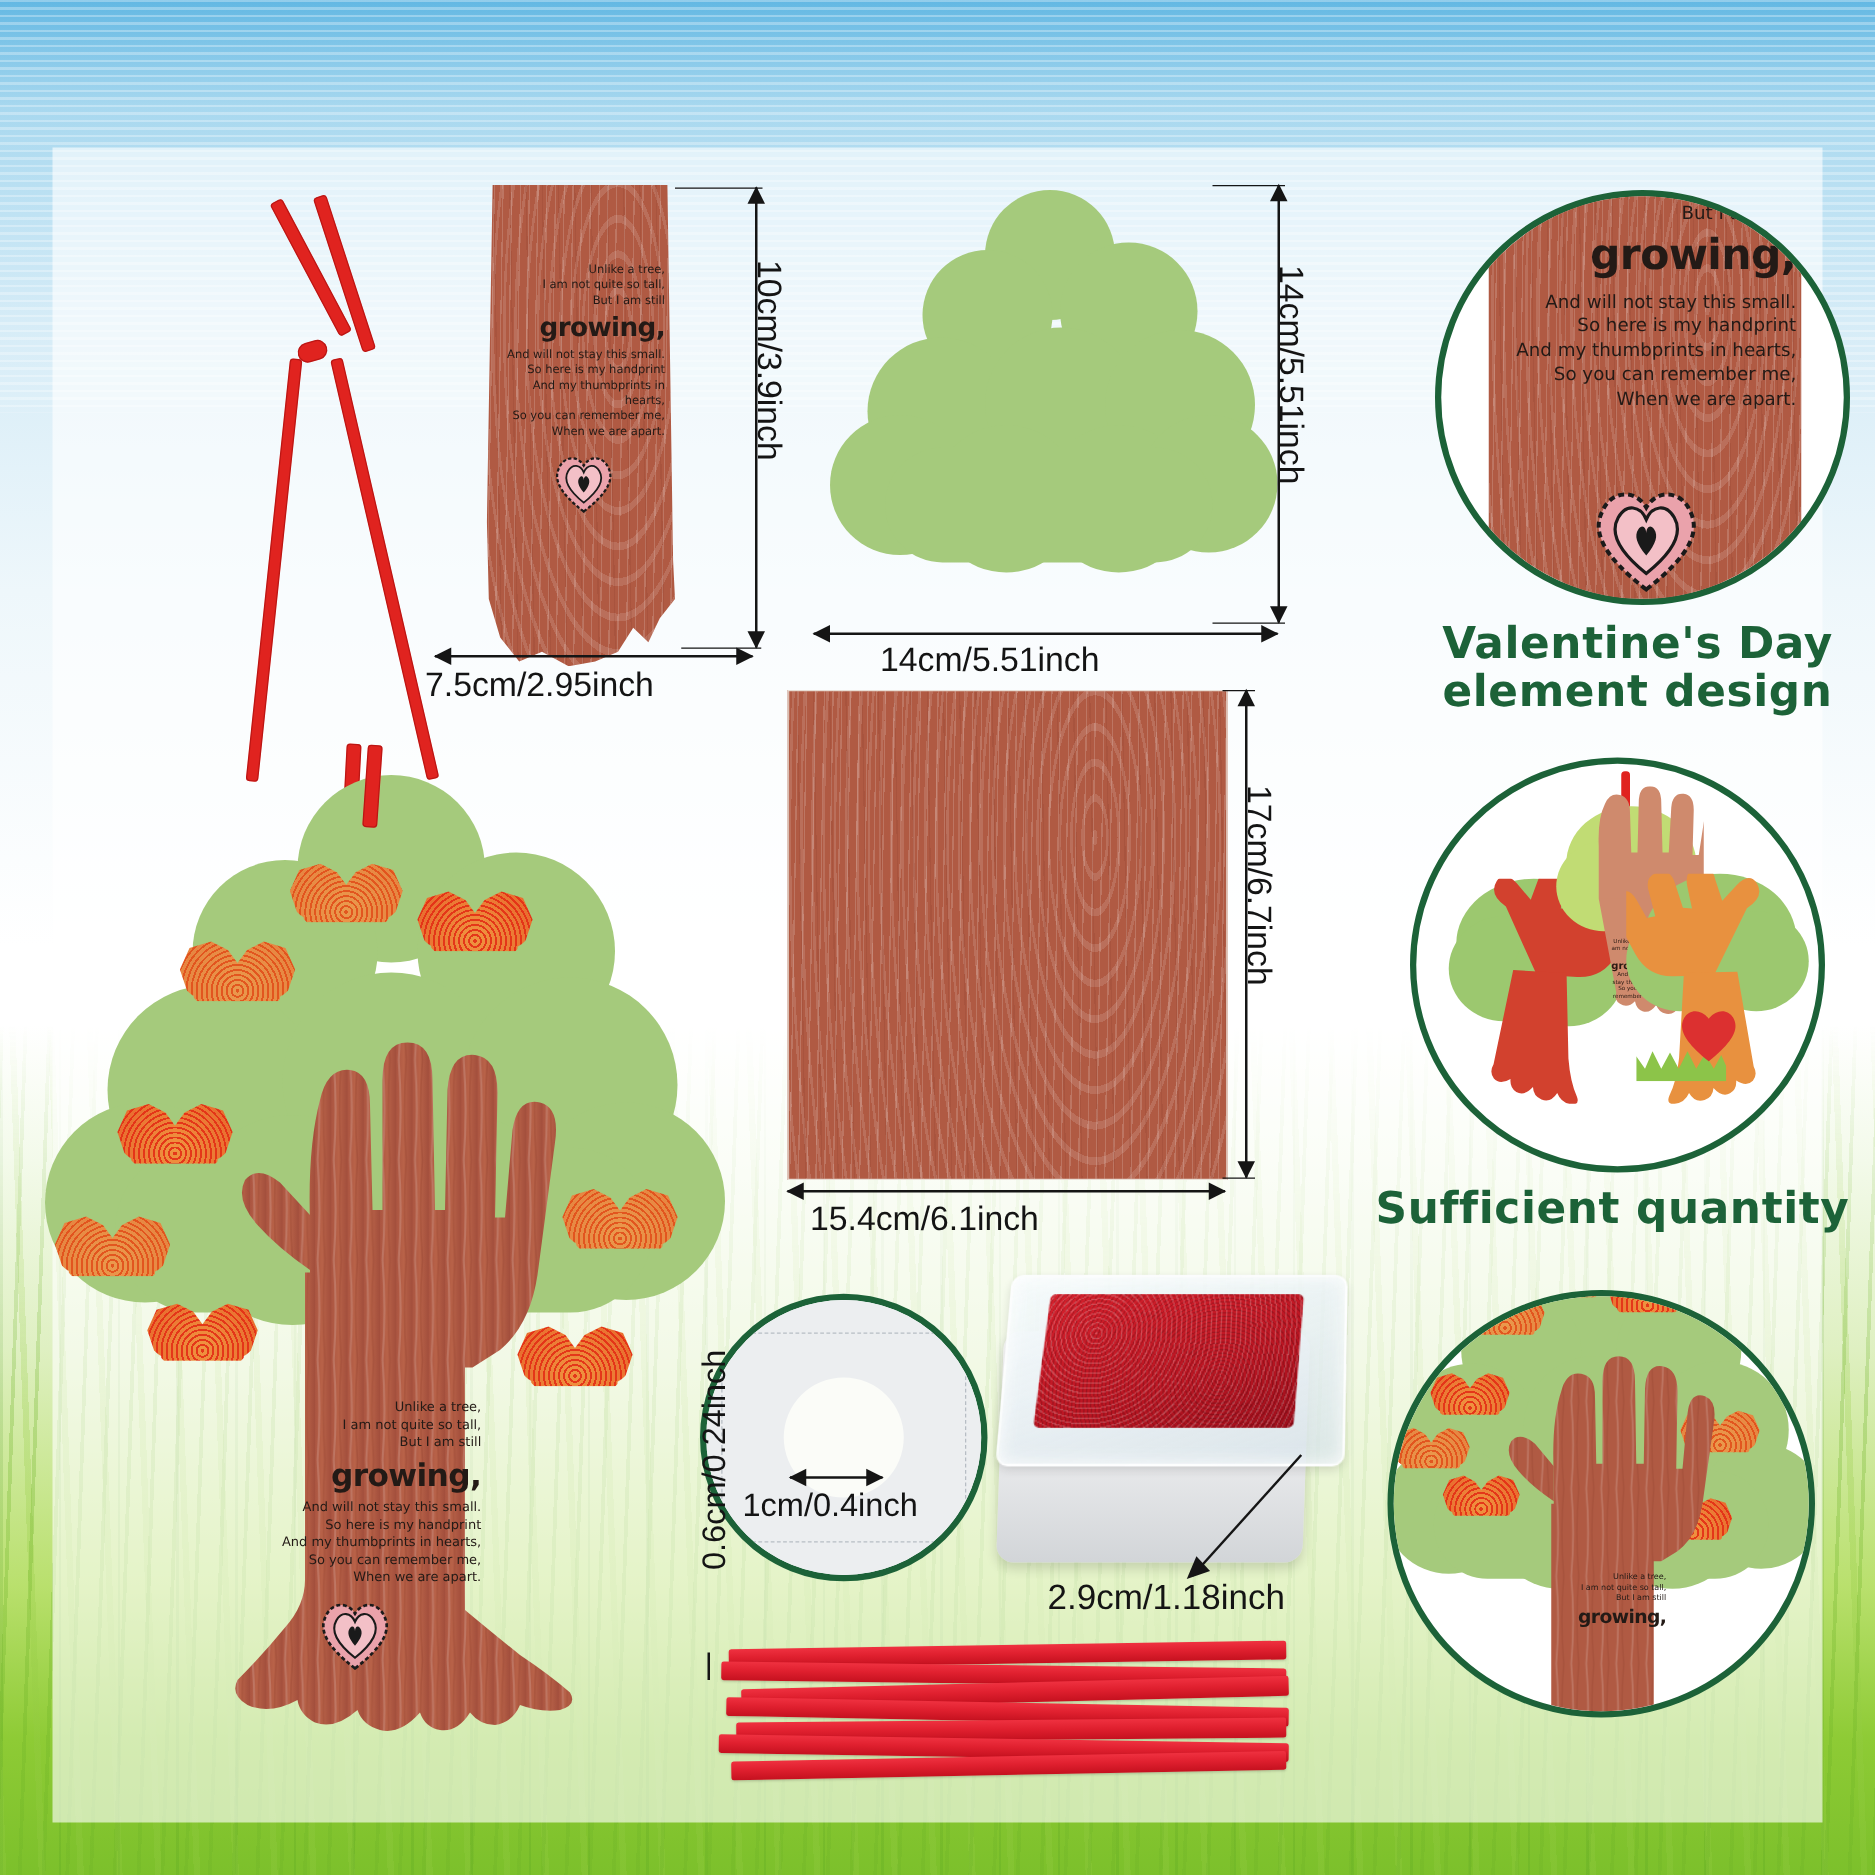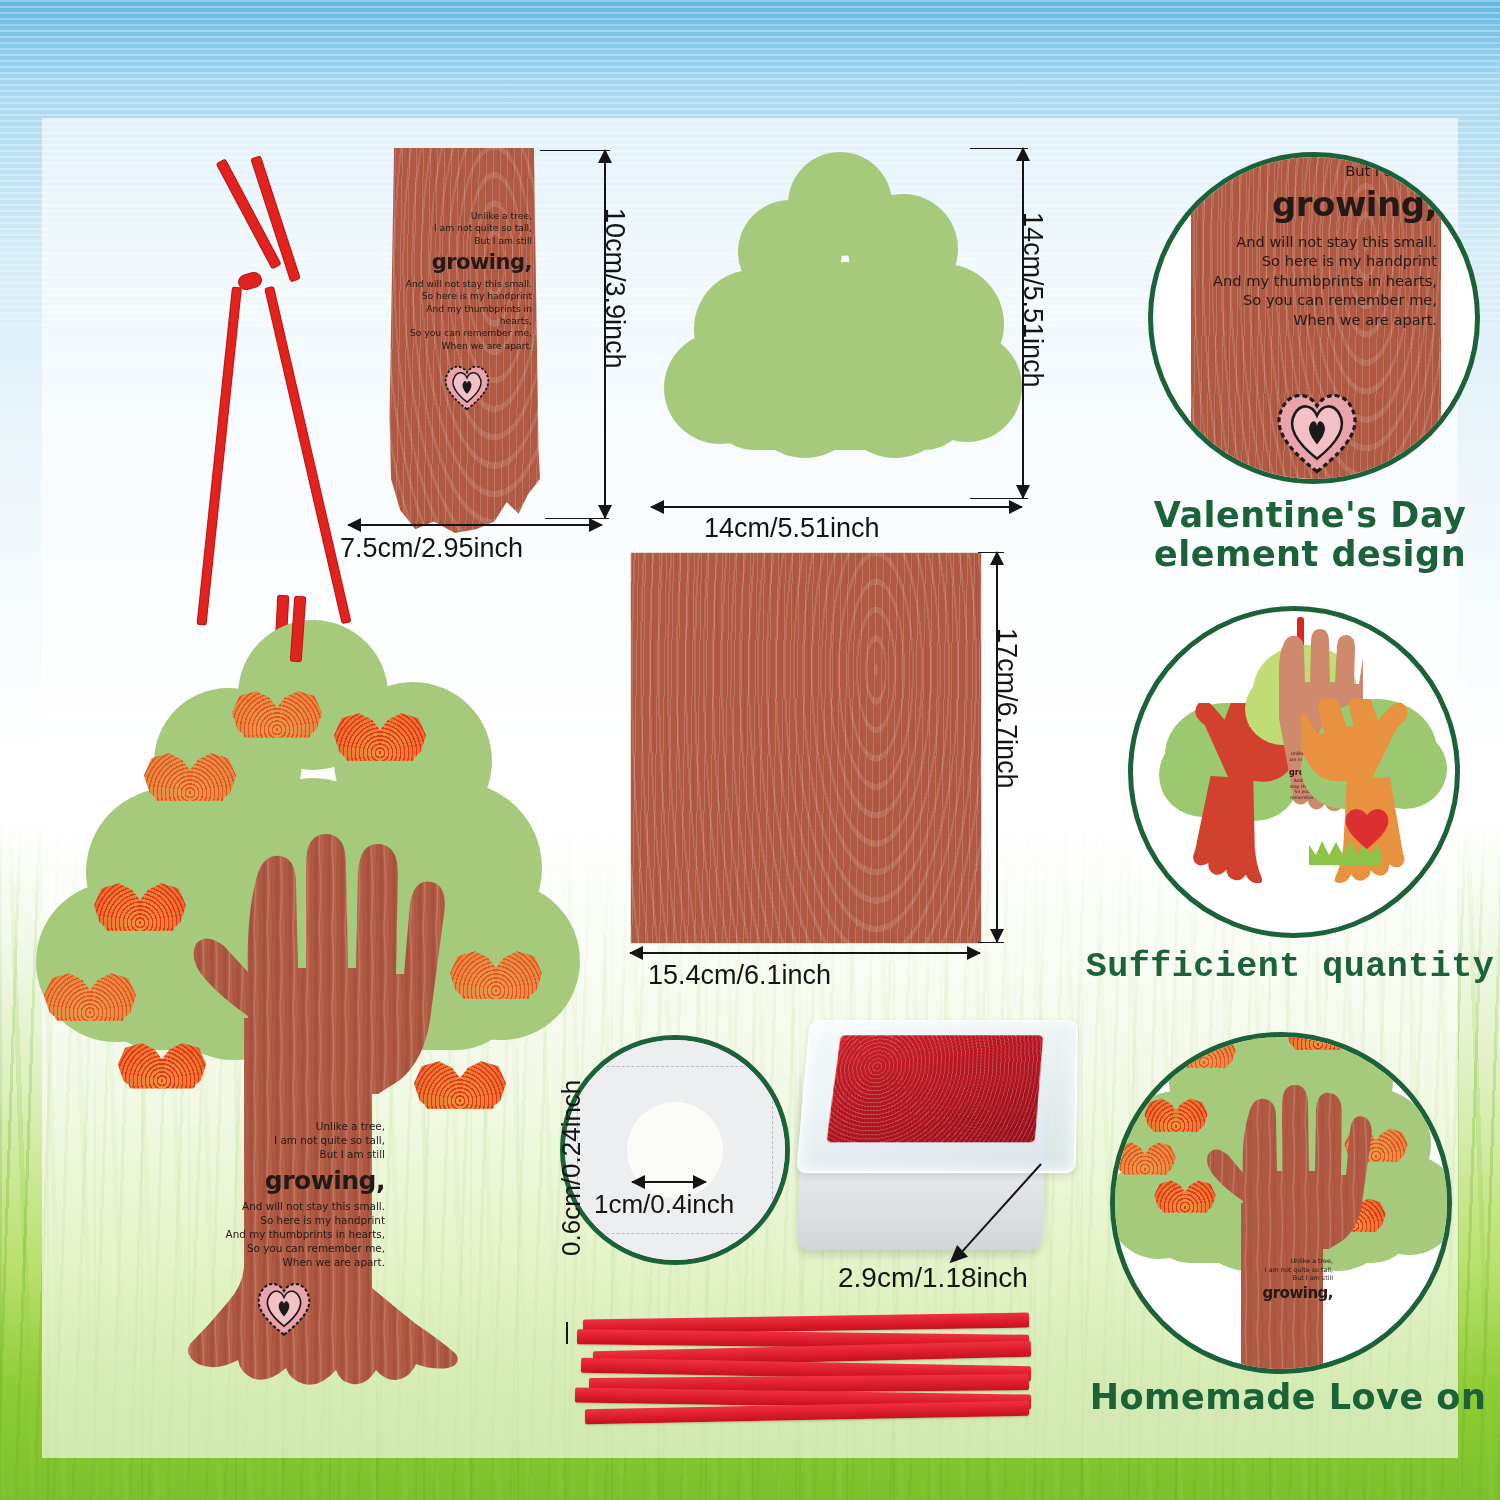--- a/index.html
+++ b/index.html
@@ -478,21 +478,21 @@
             <path d="M0 26 L0 6 L7 16 L13 2 L20 16 L27 3 L34 16 L41 2 L48 16 L55 4 L62 16 L68 5 L72 14 L72 26 Z" fill="#8cc449"></path>
           </svg>
       </div>
       <div style="position:absolute;left:40px;top:104px;width:52px;height:48px;">
         <svg viewBox="0 0 52 48" width="52" height="48">
             <path d="M26 46 C6 30 2 20 6 12 C10 4 20 4 26 12 C32 4 42 4 46 12 C50 20 46 30 26 46 Z" fill="#dc3030"></path>
           </svg>
       </div>
     </div>
   </div>
-  <div class="circle-label" style="left:1080px;top:948px;width:420px;font-family:Liberation Mono, monospace;">
+  <div class="circle-label" style="left:1080px;top:948px;width:420px;">
     <div>Sufficient quantity</div>
   </div>
 
   <div class="circle" style="left:1110px;top:1032px;width:332px;height:332px;">
     <div style="position:absolute;left:-16px;top:-30px;width:370px;height:400px;">
       <div class="canopy" style="left:8px;top:0px;width:340px;height:286px;">
         <div class="lobe" style="left:120px;top:0px;width:96px;height:96px;"></div>
         <div class="lobe" style="left:62px;top:26px;width:96px;height:96px;"></div>
         <div class="lobe" style="left:186px;top:24px;width:100px;height:100px;"></div>
         <div class="lobe" style="left:16px;top:84px;width:108px;height:108px;"></div>
@@ -545,16 +545,15 @@
         <div class="poem" style="left:50px;width:100px;top:206px;font-size:6.4px;">
           <span>Unlike a tree,</span><br>
           <span>I am not quite so tall,</span><br>
           <span>But I am still</span>
           <span class="big" style="font-size:15px;">growing,</span>
         </div>
       </div>
     </div>
   </div>
   <div class="circle-label" style="left:1078px;top:1378px;width:420px;">
-    <div>Homemade Love on</div>
   </div>
 
 </div>
 
 </body></html>

